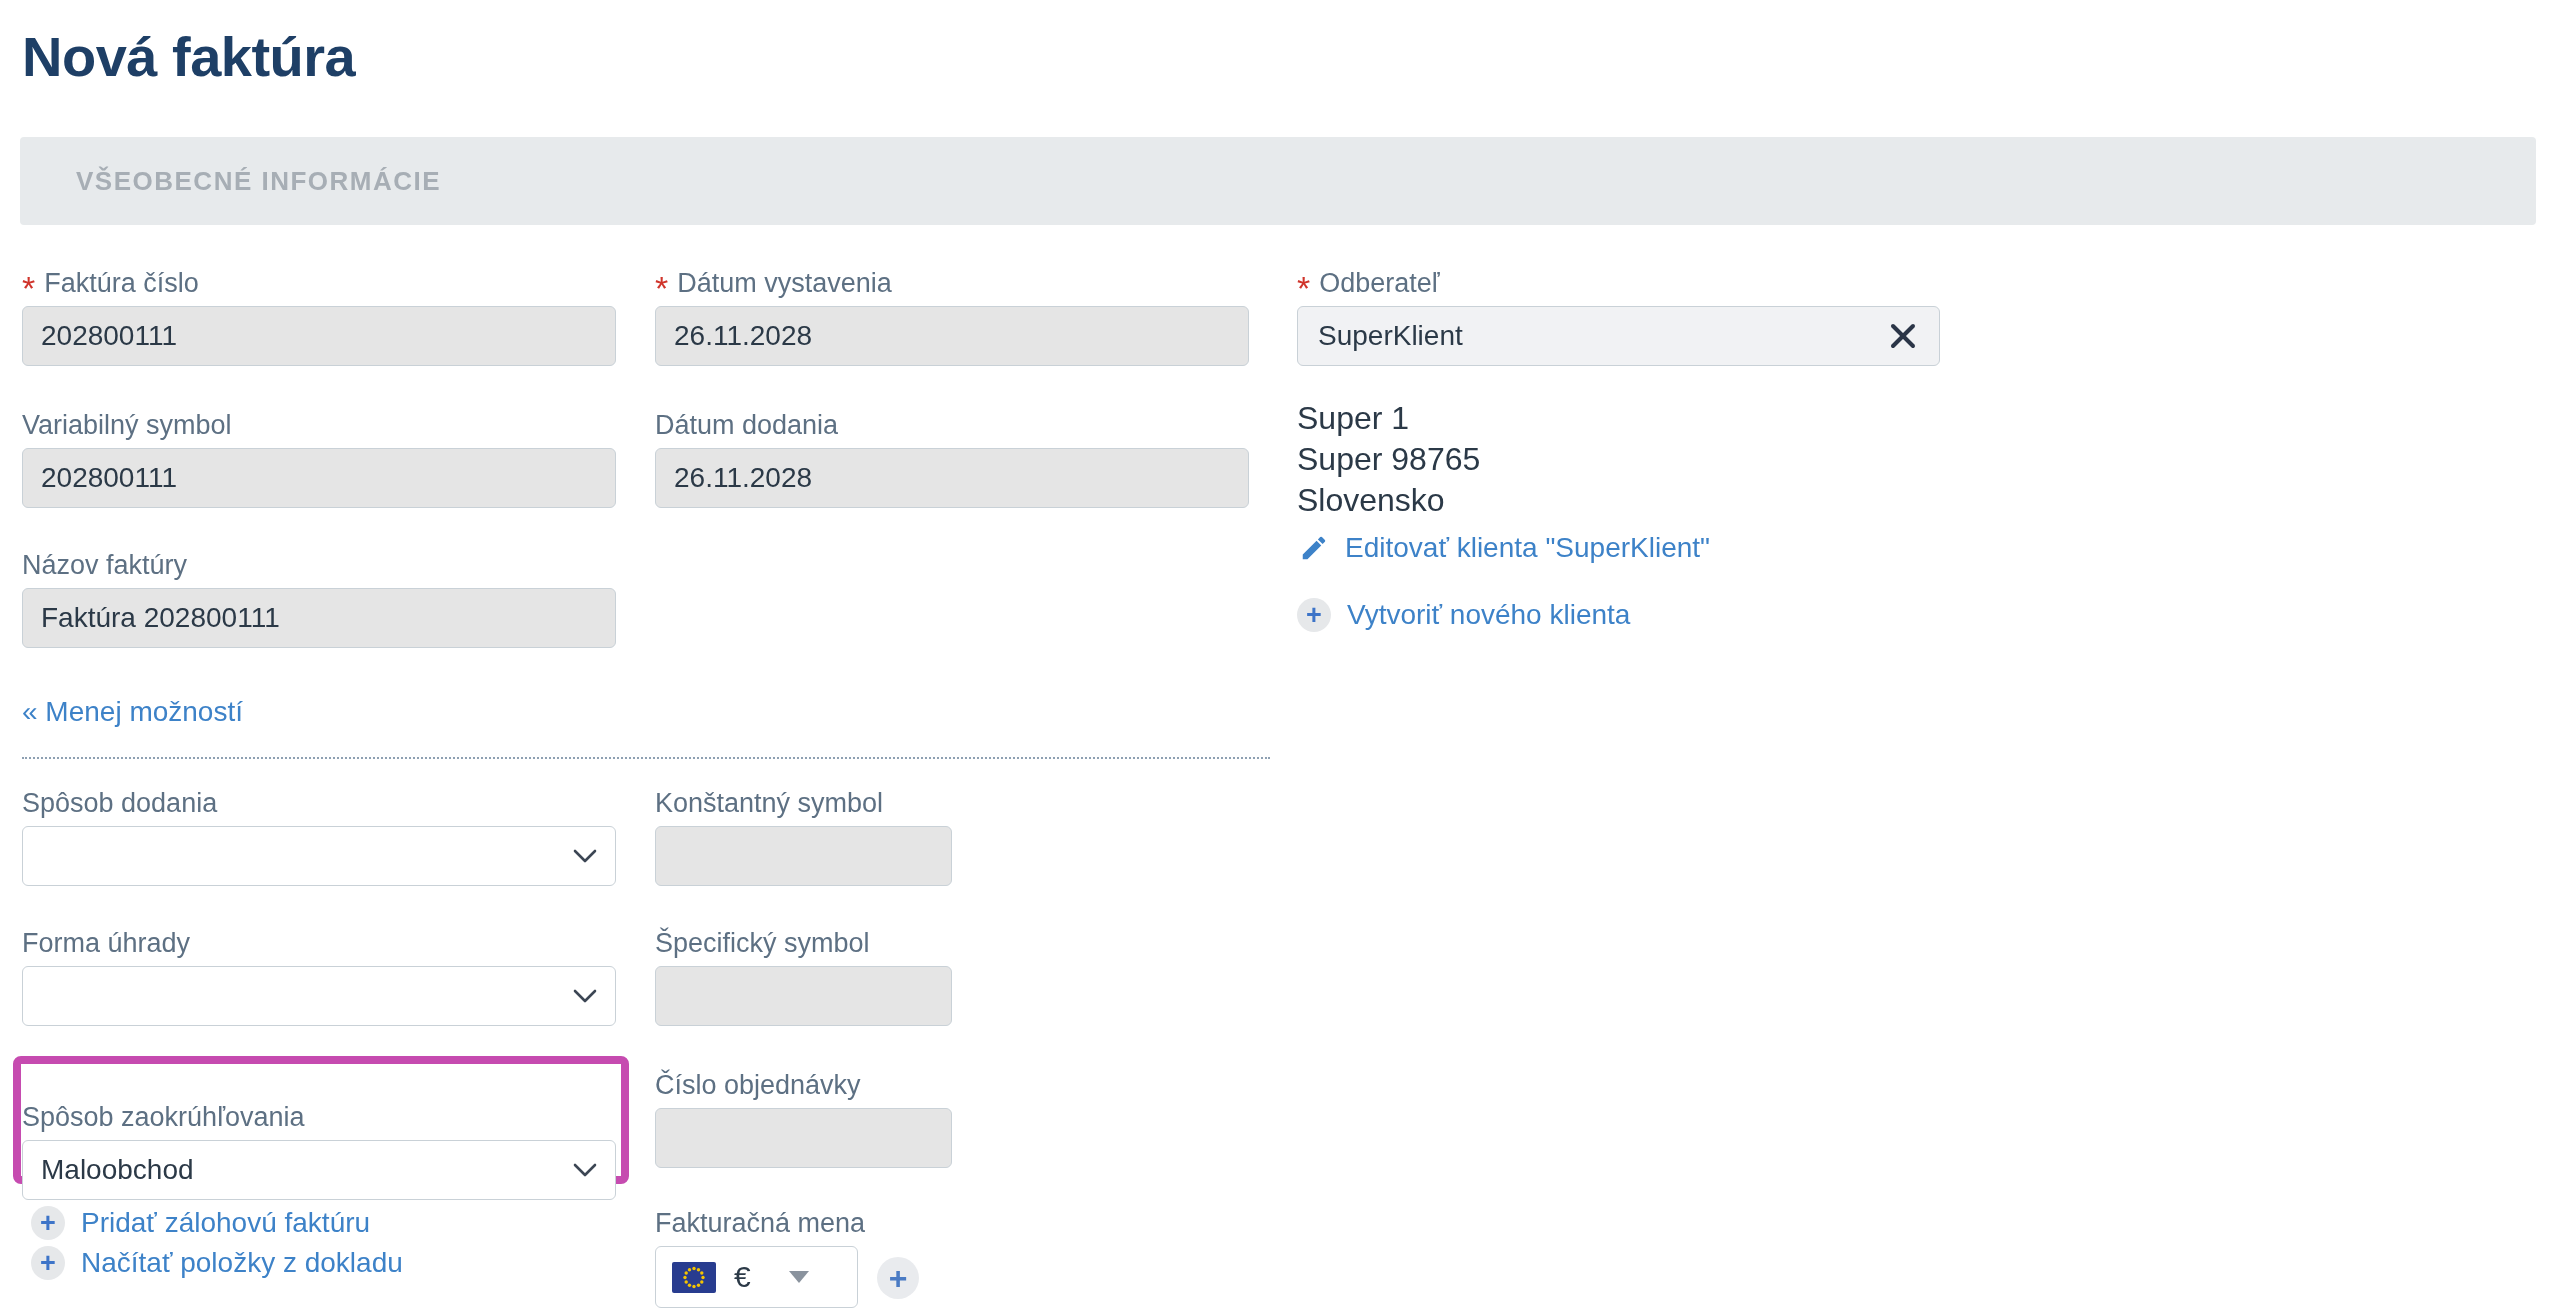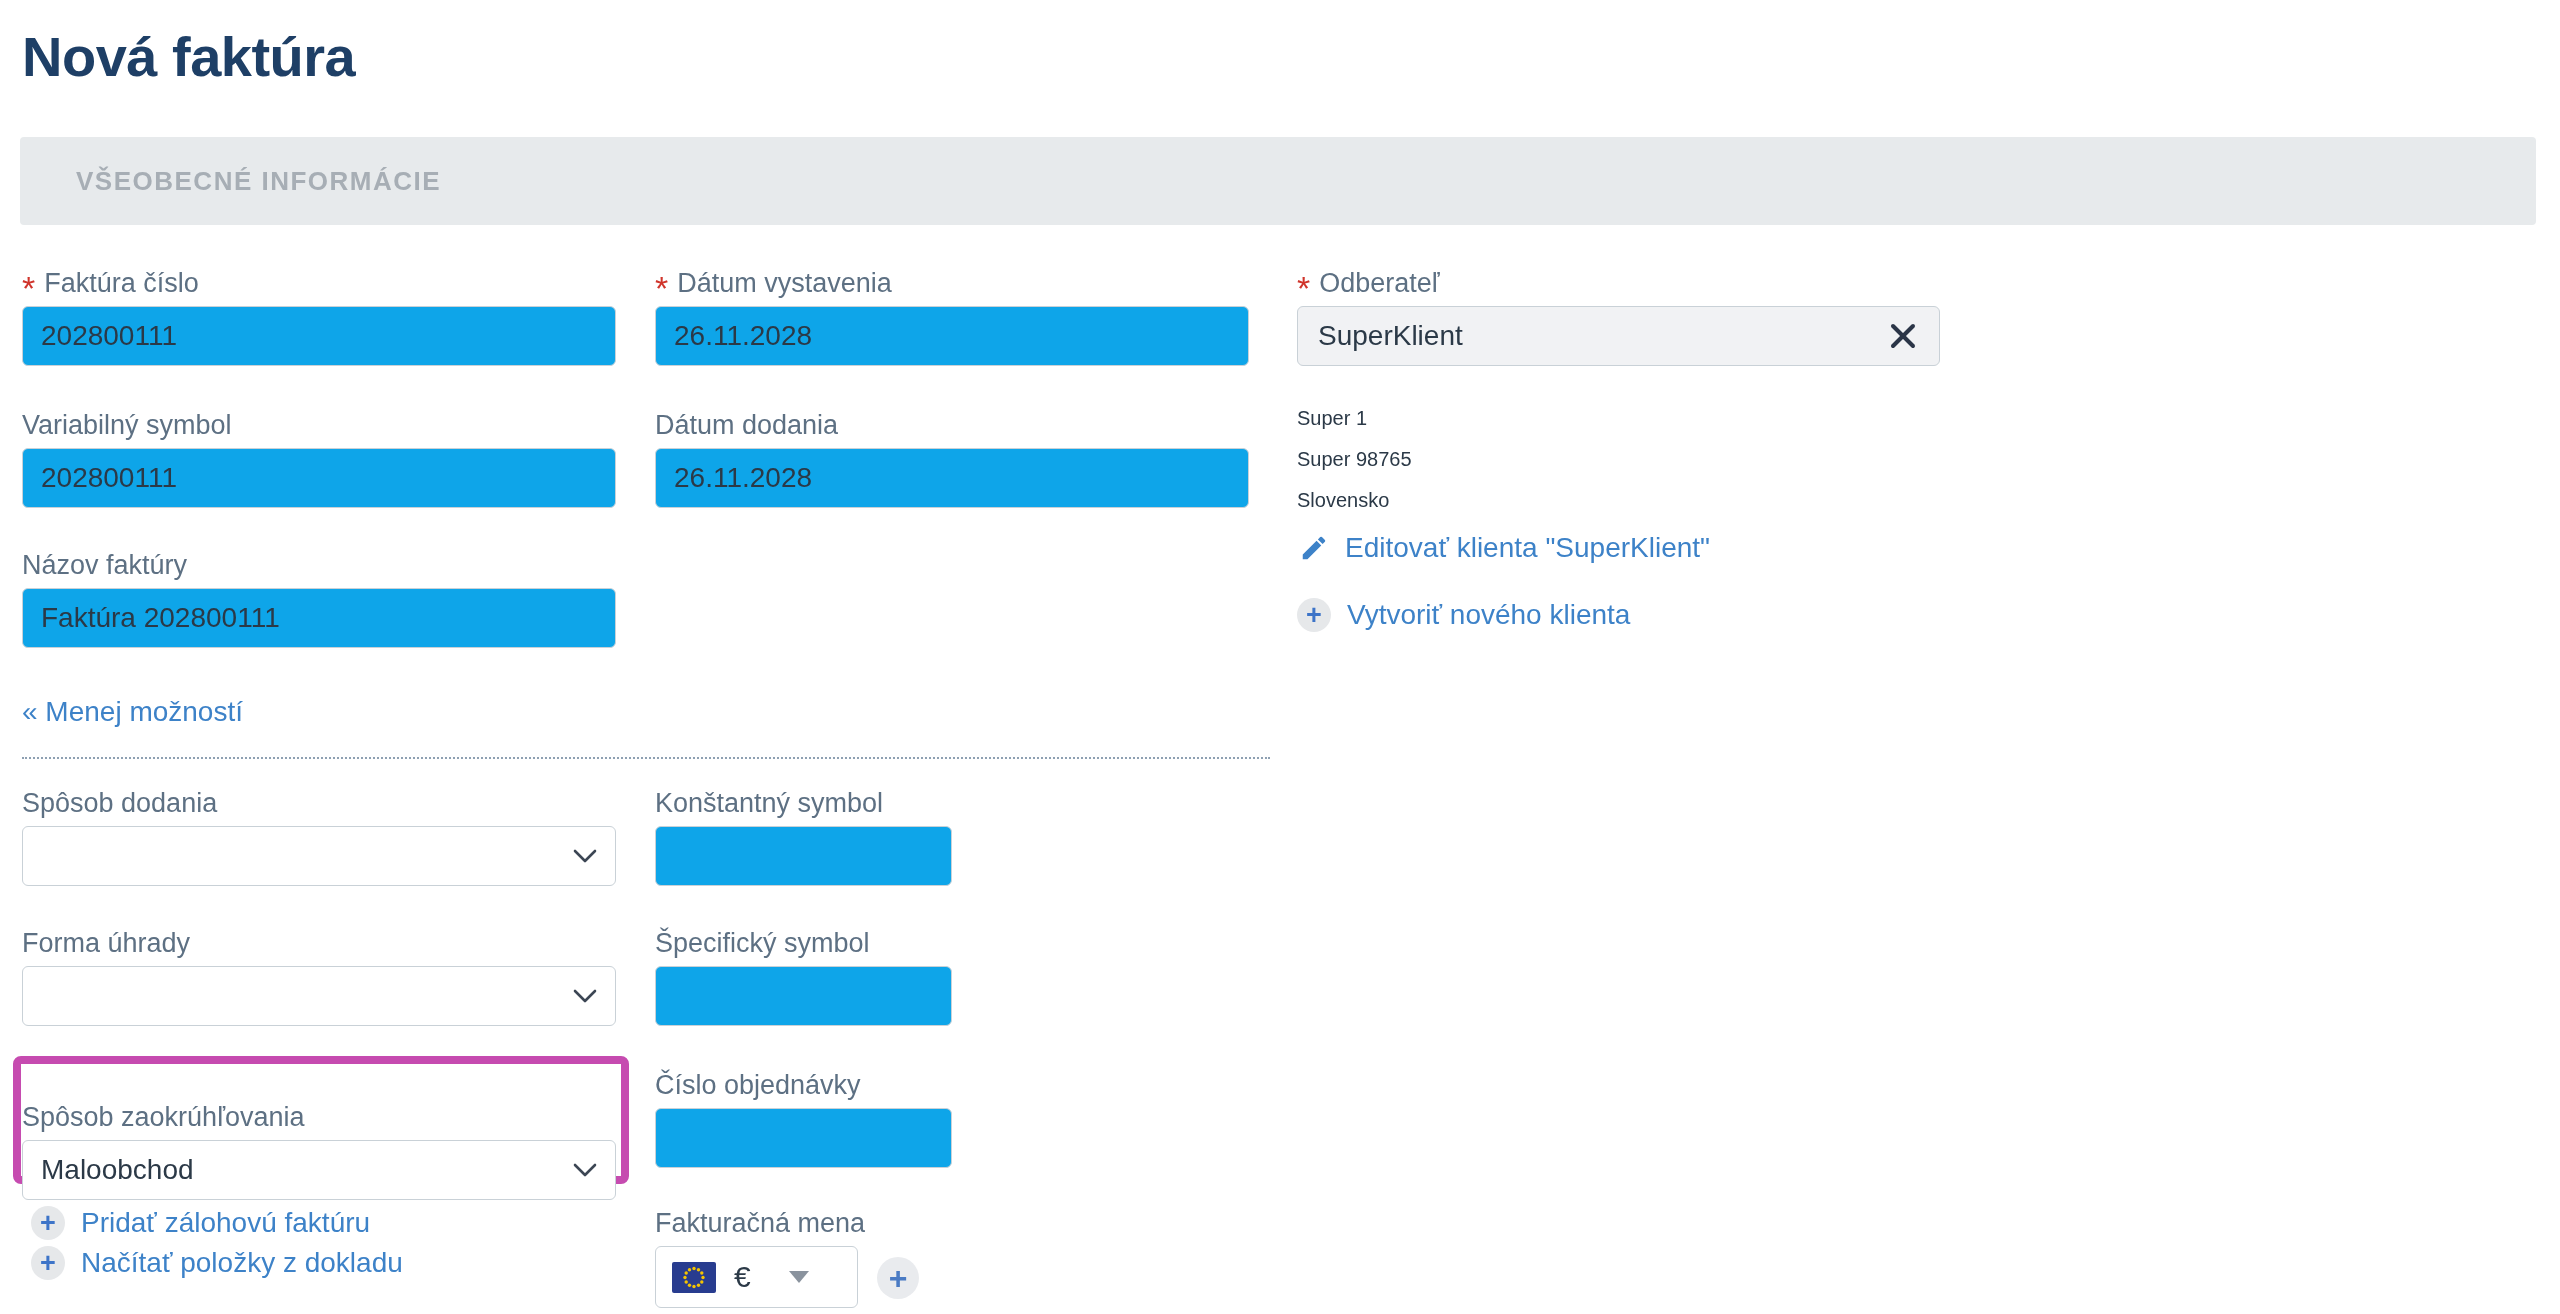--- a/index.html
+++ b/index.html
@@ -10,21 +10,21 @@
   .page-title{font-size:56px;font-weight:bold;color:#1e3f66;letter-spacing:-0.5px;white-space:nowrap;}
 
   .section-bar{background:#e7eaec;border-radius:4px;display:flex;align-items:center;padding-left:56px;box-sizing:border-box;}
   .section-title{font-size:26px;font-weight:bold;color:#a7aeb5;letter-spacing:1.5px;white-space:nowrap;}
 
   .field{position:absolute;}
   .flabel{font-size:27px;color:#5d7083;height:34px;line-height:34px;margin-bottom:6px;white-space:nowrap;display:flex;align-items:center;}
   .req{color:#d0342b;font-size:34px;margin-right:9px;line-height:20px;position:relative;top:5px;font-weight:normal;}
 
   .tinput{box-sizing:border-box;height:60px;width:100%;border:1px solid #c9d1d7;border-radius:6px;
-          font-size:28px;color:#2b3947;padding:0 18px;font-family:inherit;background:#0ea5e9;outline:none;}
+          font-size:28px;color:#2b3947;padding:0 18px;font-family:inherit;background:#e5e5e5;outline:none;}
 
   .selectbox{box-sizing:border-box;height:60px;width:100%;border:1px solid #c9d1d7;border-radius:6px;
              display:flex;align-items:center;padding:0 52px 0 18px;position:relative;background:#fff;cursor:pointer;}
   .selectbox .val{font-size:28px;color:#2b3947;white-space:nowrap;}
   .chev{position:absolute;right:18px;top:50%;transform:translateY(-50%);}
 
   .clientbox{box-sizing:border-box;height:60px;width:100%;border:1px solid #c9d1d7;border-radius:6px;
              background:#f1f2f4;display:flex;align-items:center;justify-content:space-between;padding:0 22px 0 20px;}
   .clientbox .val{font-size:28px;color:#2b3947;}
   .clear-btn{cursor:pointer;display:flex;align-items:center;}
@@ -33,21 +33,21 @@
   .linkrow{display:flex;align-items:center;cursor:pointer;}
   .linkrow .link{margin-left:16px;}
 
   .plus-circle{width:34px;height:34px;border-radius:50%;background:#e6e8ea;color:#3d74c8;
                display:flex;align-items:center;justify-content:center;font-size:27px;font-weight:bold;flex:0 0 auto;line-height:1;}
 
   .divider{border-top:2px dotted #8ea0b2;height:0;}
 
   .highlight{border:8px solid #c64bb0;border-radius:8px;pointer-events:none;}
 
-  .client-info{font-size:20px;color:#2b3947;line-height:41px;white-space:nowrap;}
+  .client-info{font-size:32px;color:#2b3947;line-height:41px;white-space:nowrap;}
 
   .currencybox{box-sizing:border-box;width:203px;height:62px;border:1px solid #c9d1d7;border-radius:6px;
                background:#fff;display:flex;align-items:center;padding:0 16px;cursor:pointer;}
   .currencybox .cur{font-size:30px;color:#2b3947;margin-left:18px;}
   .tri{width:0;height:0;border-left:10px solid transparent;border-right:10px solid transparent;border-top:12px solid #8a939e;margin-left:38px;}
   .plus-btn{width:42px;height:42px;border-radius:50%;background:#e9ebee;color:#4a7bc4;display:flex;align-items:center;
             justify-content:center;font-size:32px;font-weight:bold;cursor:pointer;line-height:1;}
 </style>
 </head>
 <body>

